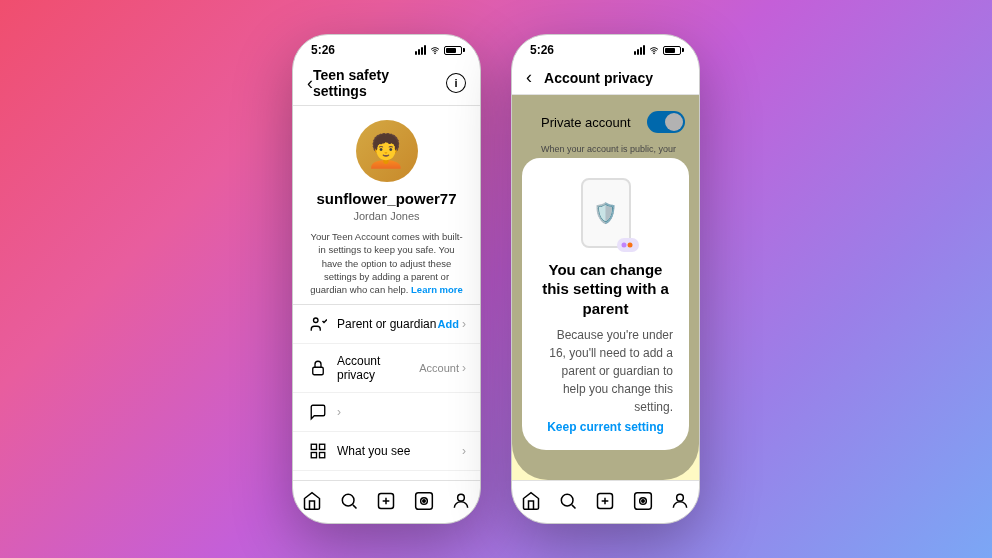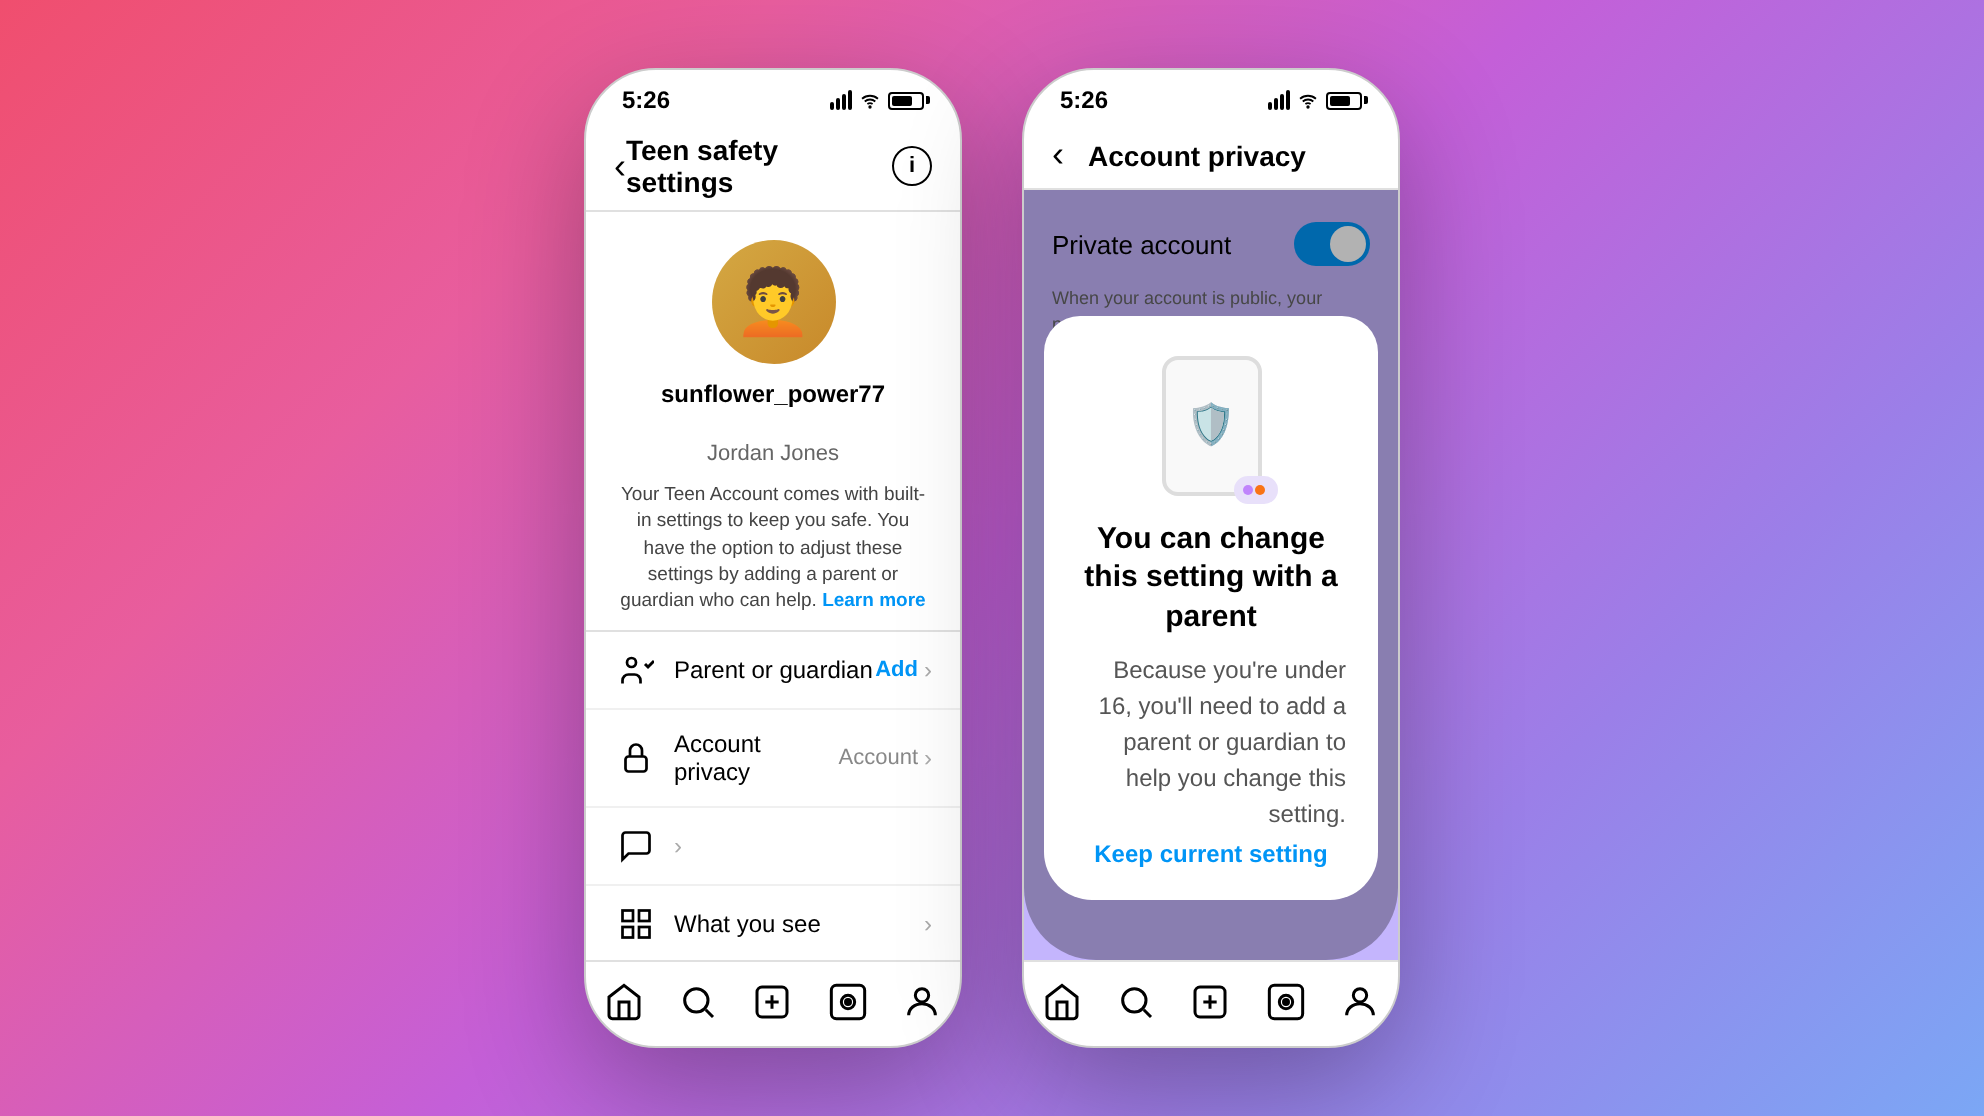--- a/index.html
+++ b/index.html
@@ -76,22 +76,22 @@
       height: 62px;
       border-radius: 50%;
       background: linear-gradient(135deg, #d4a843, #c8892a);
       overflow: hidden;
       margin-bottom: 8px;
       display: flex;
       align-items: center;
       justify-content: center;
       font-size: 28px;
     }
-    .username { font-size: 12px; font-weight: 700; color: #000; }
-    .real-name { font-size: 11px; color: #666; margin-top: 17px; }
+    .username { font-size: 15px; font-weight: 700; color: #000; }
+    .real-name { font-size: 11px; color: #666; margin-top: 3px; }
     .description { font-size: 9.5px; color: #444; text-align: center; margin-top: 8px; line-height: 1.4; }
     .learn-more { color: #0095f6; font-weight: 600; }
 
     
     .menu-list { flex: 1; overflow: hidden; }
     .menu-item {
       display: flex;
       align-items: center;
       padding: 10px 14px;
       border-bottom: 1px solid #f0f0f0;
@@ -117,22 +117,23 @@
     .bottom-nav-item { display: flex; align-items: center; justify-content: center; }
     .bottom-nav-item svg { width: 20px; height: 20px; }
 
     
     .phone2 { position: relative; }
 
     
     .privacy-screen {
       flex: 1;
       overflow: hidden;
-      background: #c4b5fd;
+      background: #fef9c3;
       position: relative;
+      padding-left: 15px;
     }
     .privacy-content { padding: 10px 14px; }
     .privacy-row {
       display: flex;
       align-items: center;
       justify-content: space-between;
       padding: 6px 0;
     }
     .privacy-label { font-size: 13px; font-weight: 500; color: #000; }
     

